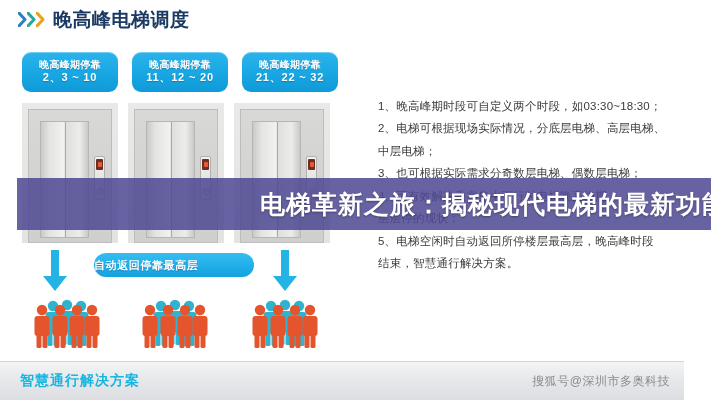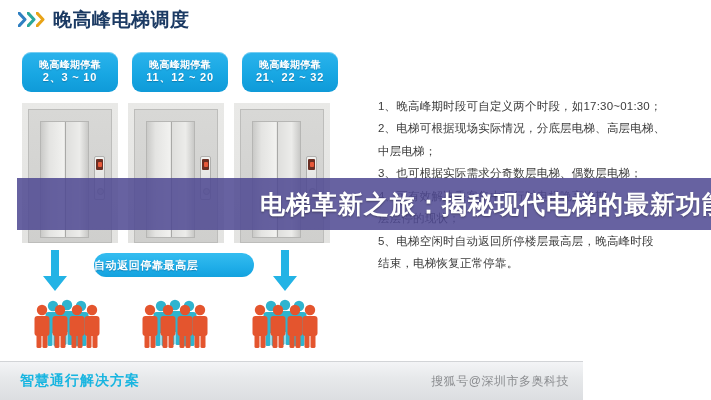--- a/index.html
+++ b/index.html
@@ -167,21 +167,21 @@
     font-size:25px;
     font-weight:bold;
     letter-spacing:1px;
     white-space:nowrap;
     text-shadow:0 1px 2px rgba(0,0,0,.35);
   }
 
   
   .bottom-bar{
     position:absolute;left:0;bottom:0;
-    width:583px;height:38px;
+    width:684px;height:38px;
     background:linear-gradient(180deg,#f3f4f6 0%,#e6e8ea 45%,#dcdee1 100%);
     border-top:1px solid #d2d4d7;
   }
   .bottom-left{
     position:absolute;left:20px;top:50%;transform:translateY(-50%);
     font-size:14px;font-weight:bold;color:#18b5e0;letter-spacing:1px;
   }
   .bottom-right{
     position:absolute;right:14px;top:50%;transform:translateY(-50%);
     font-size:12px;color:#8b8d90;letter-spacing:.5px;
@@ -363,28 +363,28 @@
           <rect x="45.5" y="36" width="5" height="14" rx="1.6"></rect>
         <circle cx="60" cy="12" r="5.2"></circle>
           <rect x="52.5" y="18" width="15" height="20" rx="3"></rect>
           <rect x="54.5" y="36" width="5" height="14" rx="1.6"></rect>
           <rect x="60.5" y="36" width="5" height="14" rx="1.6"></rect>
       </g>
     </svg>
   </div>
 
   <div class="notes">
-    <p>1、晚高峰期时段可自定义两个时段，如17:30~01:30；</p>
+    <p>1、晚高峰期时段可自定义两个时段，如03:30~18:30；</p>
     <p>2、电梯可根据现场实际情况，分底层电梯、高层电梯、</p>
     <p>中层电梯；</p>
     <p>3、也可根据实际需求分奇数层电梯、偶数层电梯；</p>
     <p>4、可有效解决乘客集中下行时电梯晚高峰期</p>
     <p>层层停的现状；</p>
     <p>5、电梯空闲时自动返回所停楼层最高层，晚高峰时段</p>
-    <p>结束，电梯恢复正常停靠。</p>
+    <p>结束，智慧通行解决方案。</p>
   </div>
 
   <div class="title-band">
     <span class="title-band-text">电梯革新之旅：揭秘现代电梯的最新功能</span>
   </div>
 
   <div class="bottom-bar">
     <span class="bottom-left">智慧通行解决方案</span>
     <span class="bottom-right">搜狐号@深圳市多奥科技</span>
   </div>

